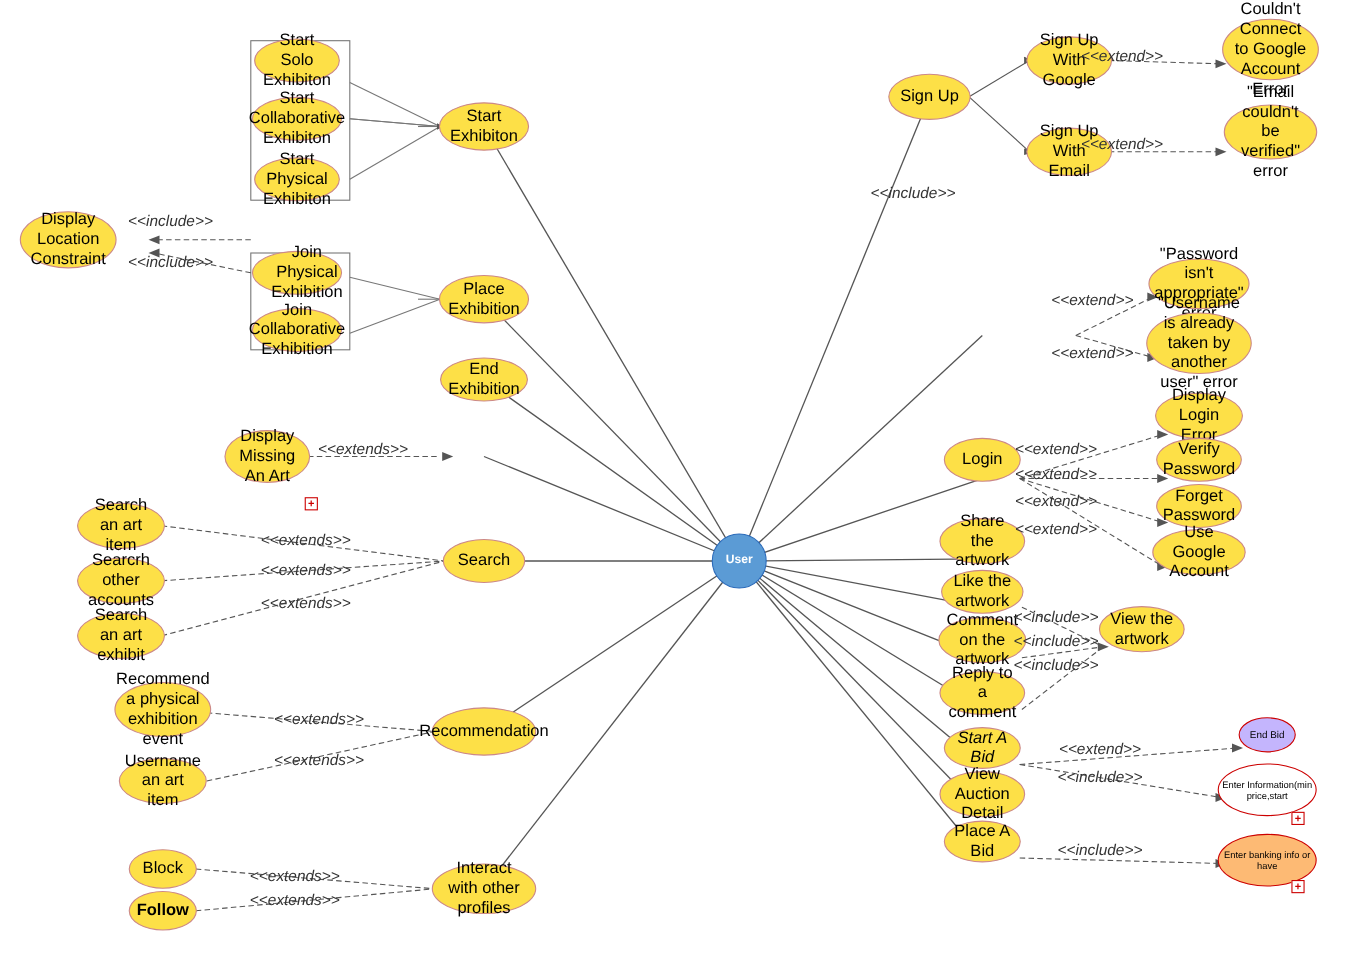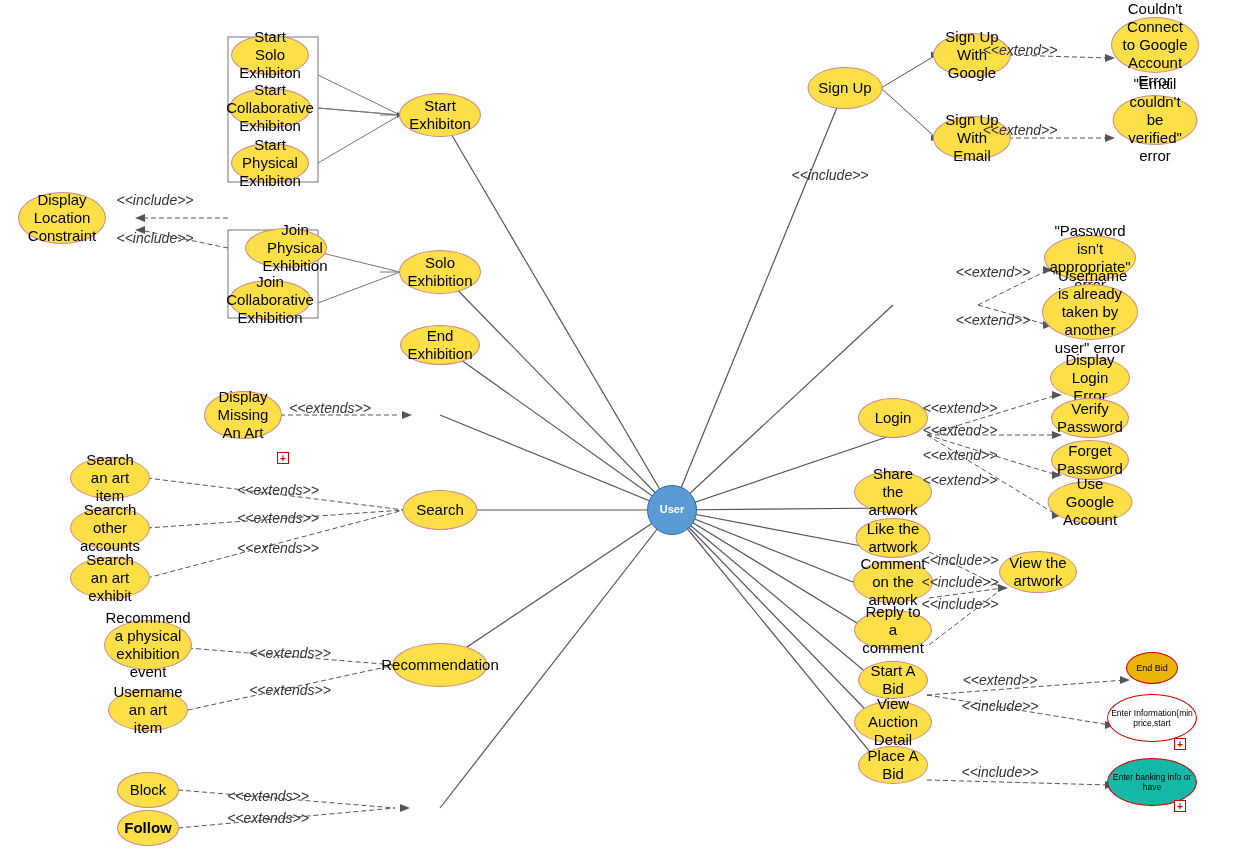--- a/index.html
+++ b/index.html
@@ -217,24 +217,24 @@
 
   <div class="node" style="left:270px; top:163px; width:78px; height:40px;">
     <span>Start Physical Exhibiton</span>
   </div>
 
   <div class="node" style="left:62px; top:218px; width:88px; height:52px;">
     <span>Display Location Constraint</span>
   </div>
 
   <div class="node" style="left:440px; top:272px; width:82px; height:44px;">
-    <span>Solo Exhibition</span>
-  </div>
-
-  <div class="node" style="left:286px; top:248px; width:82px; height:40px;padding-left:26px;">
+    <span>Place Exhibition</span>
+  </div>
+
+  <div class="node" style="left:270px; top:248px; width:82px; height:40px;padding-left:26px;">
     <span>Join Physical Exhibition</span>
   </div>
 
   <div class="node" style="left:270px; top:300px; width:82px; height:40px;">
     <span>Join Collaborative Exhibition</span>
   </div>
 
   <div class="node" style="left:440px; top:345px; width:80px; height:40px;">
     <span>End Exhibition</span>
   </div>
@@ -267,20 +267,23 @@
   </div>
 
   <div class="node" style="left:148px; top:645px; width:88px; height:50px;">
     <span>Recommend a physical exhibition event</span>
   </div>
 
   <div class="node" style="left:148px; top:710px; width:80px; height:42px;">
     <span>Username an art item</span>
   </div>
 
+  <div class="node" style="left:440px; top:808px; width:95px; height:46px;">
+    <span>Interact with other profiles</span>
+  </div>
 
   <div class="node" style="left:148px; top:790px; width:62px; height:36px;align-items:center;">
     <span>Block</span>
   </div>
 
   <div class="node" style="left:148px; top:828px; width:62px; height:36px;font-weight:bold;">
     <span>Follow</span>
   </div>
 
   <div class="node" style="left:845px; top:88px; width:75px; height:42px;justify-content:center;">
@@ -345,42 +348,42 @@
   </div>
 
   <div class="node" style="left:893px; top:630px; width:78px; height:40px;">
     <span>Reply to a comment</span>
   </div>
 
   <div class="node" style="left:1038px; top:572px; width:78px; height:42px;">
     <span>View the artwork</span>
   </div>
 
-  <div class="node" style="left:893px; top:680px; width:70px; height:38px;">
+  <div class="node" style="left:893px; top:680px; width:70px; height:38px;font-style:italic;">
     <span>Start A Bid</span>
   </div>
 
   <div class="node" style="left:893px; top:722px; width:78px; height:42px;">
     <span>View Auction Detail</span>
   </div>
 
   <div class="node" style="left:893px; top:765px; width:70px; height:38px;">
     <span>Place A Bid</span>
   </div>
 
-  <div style="position:absolute; left:1152px; top:668px; width:52px; height:32px; border-radius:50%; border:1.5px solid #c00; background:#eab308; display:flex; align-items:center; justify-content:center; font-size:9px; transform:translate(-50%,-50%);">
+  <div style="position:absolute; left:1152px; top:668px; width:52px; height:32px; border-radius:50%; border:1.5px solid #c00; background:#c4b5fd; display:flex; align-items:center; justify-content:center; font-size:9px; transform:translate(-50%,-50%);">
     <span>End Bid</span>
   </div>
 
   <div style="position:absolute; left:1152px; top:718px; width:90px; height:48px; border-radius:50%; border:1.5px solid #c00; background:white; display:flex; align-items:center; justify-content:center; font-size:8.5px; text-align:center; transform:translate(-50%,-50%);">
     <span>Enter Information(min price,start</span>
   </div>
   <div class="plus-icon" style="position:absolute; left:1174px; top:738px;">+</div>
 
-  <div style="position:absolute; left:1152px; top:782px; width:90px; height:48px; border-radius:50%; border:1.5px solid #c00; background:#14b8a6; display:flex; align-items:center; justify-content:center; font-size:8.5px; text-align:center; transform:translate(-50%,-50%);">
+  <div style="position:absolute; left:1152px; top:782px; width:90px; height:48px; border-radius:50%; border:1.5px solid #c00; background:#fdba74; display:flex; align-items:center; justify-content:center; font-size:8.5px; text-align:center; transform:translate(-50%,-50%);">
     <span>Enter banking info or have</span>
   </div>
   <div class="plus-icon" style="position:absolute; left:1174px; top:800px;">+</div>
 
   <div class="label-small" style="left:155px; top:200px;">&lt;&lt;include&gt;&gt;</div>
   <div class="label-small" style="left:155px; top:238px;">&lt;&lt;include&gt;&gt;</div>
 
   <div class="label-small" style="left:330px; top:408px;">&lt;&lt;extends&gt;&gt;</div>
 
   <div class="label-small" style="left:278px; top:490px;">&lt;&lt;extends&gt;&gt;</div>

